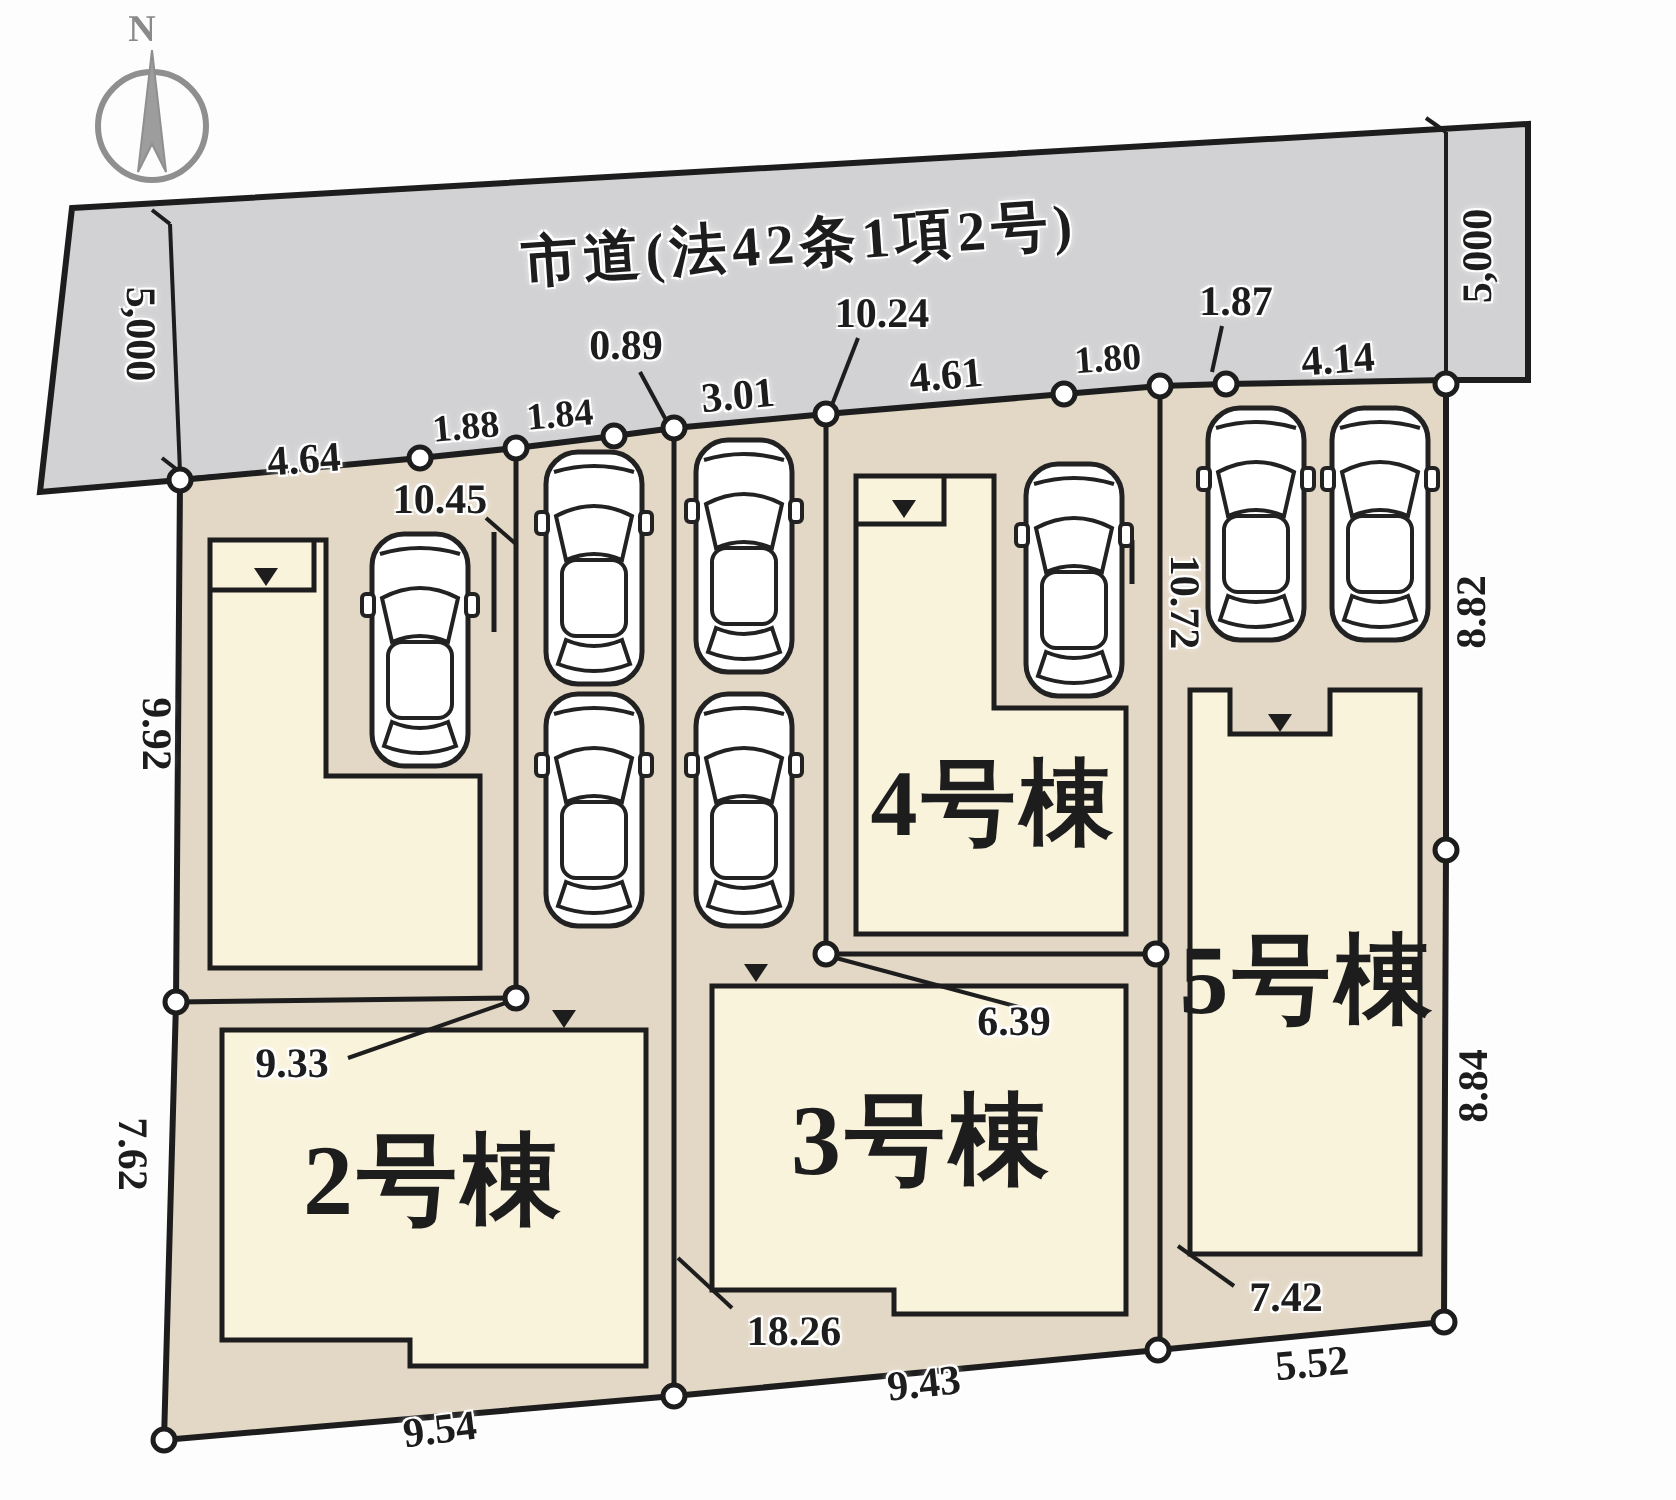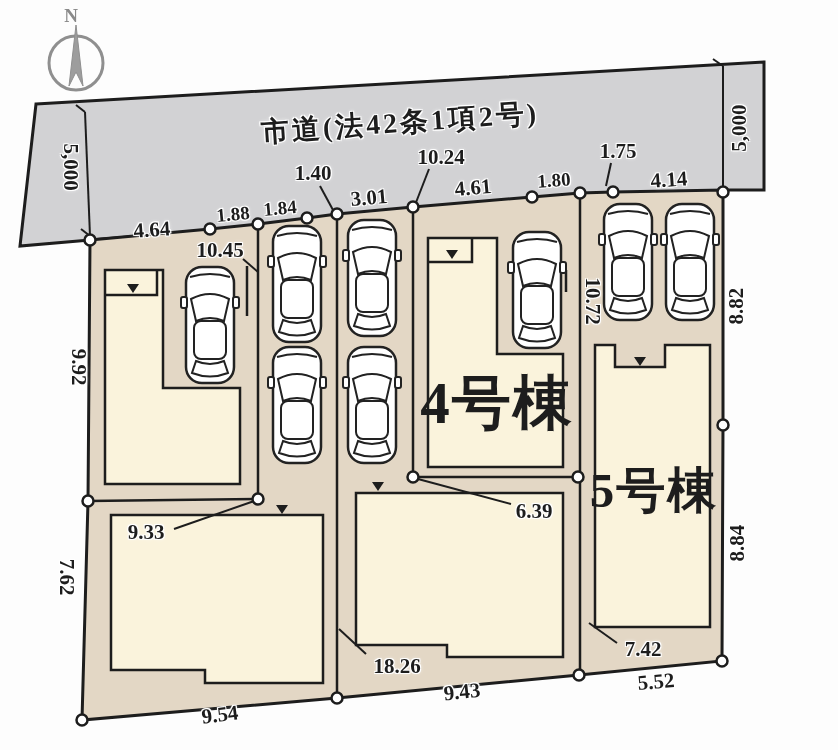--- a/index.html
+++ b/index.html
@@ -135,43 +135,45 @@
       <path d="M76,25 L83,86 L76,72 L69,86 Z" fill="#9d9d9d" stroke="#8f8f8f" stroke-width="1"></path>
     </g>
   </svg>
 
   <div class="lbl north" style="left:71px;top:15px">N</div>
   <div class="lbl road-label" style="left:400px;top:123px;--rot:-4deg">市道(法42条1項2号)</div>
 
   <div class="lbl" style="left:152px;top:230px;--rot:-4deg">4.64</div>
   <div class="lbl small" style="left:233px;top:214px;--rot:-5deg">1.88</div>
   <div class="lbl small" style="left:280px;top:208px;--rot:-5deg">1.84</div>
-  <div class="lbl" style="left:313px;top:173px">1.40</div>
+  <div class="lbl" style="left:313px;top:173px">0.89</div>
   <div class="lbl" style="left:369px;top:198px;--rot:-5deg">3.01</div>
   <div class="lbl" style="left:441px;top:157px">10.24</div>
   <div class="lbl" style="left:473px;top:188px;--rot:-5deg">4.61</div>
   <div class="lbl small" style="left:554px;top:180px;--rot:-4deg">1.80</div>
-  <div class="lbl" style="left:618px;top:151px">1.75</div>
+  <div class="lbl" style="left:618px;top:151px">1.87</div>
   <div class="lbl" style="left:669px;top:180px;--rot:-4deg">4.14</div>
 
   <div class="lbl" style="left:70px;top:167px;--rot:90deg">5,000</div>
   <div class="lbl" style="left:78px;top:367px;--rot:90deg">9.92</div>
   <div class="lbl" style="left:66px;top:577px;--rot:90deg">7.62</div>
 
   <div class="lbl" style="left:739px;top:128px;--rot:-90deg">5,000</div>
   <div class="lbl" style="left:736px;top:306px;--rot:-90deg">8.82</div>
   <div class="lbl" style="left:737px;top:543px;--rot:-90deg">8.84</div>
 
   <div class="lbl" style="left:220px;top:250px">10.45</div>
   <div class="lbl" style="left:592px;top:301px;--rot:90deg">10.72</div>
   <div class="lbl" style="left:146px;top:532px">9.33</div>
-  <div class="lbl" style="left:534px;top:511px">6.39</div>
+  <div class="lbl" style="left:507px;top:511px">6.39</div>
   <div class="lbl" style="left:397px;top:666px">18.26</div>
   <div class="lbl" style="left:643px;top:649px">7.42</div>
 
   <div class="lbl" style="left:220px;top:715px;--rot:-7deg">9.54</div>
   <div class="lbl" style="left:462px;top:692px;--rot:-6deg">9.43</div>
   <div class="lbl" style="left:656px;top:682px;--rot:-5deg">5.52</div>
 
-  <div class="lbl lot-label" style="left:497px;top:403px;font-size:59px">4号棟</div>
+  <div class="lbl lot-label" style="left:217px;top:590px">2号棟</div>
+  <div class="lbl lot-label" style="left:461px;top:570px">3号棟</div>
+  <div class="lbl lot-label" style="left:497px;top:403px;font-size:47px">4号棟</div>
   <div class="lbl lot-label" style="left:654px;top:490px;font-size:49px">5号棟</div>
 
 </div>
 
 </body></html>

